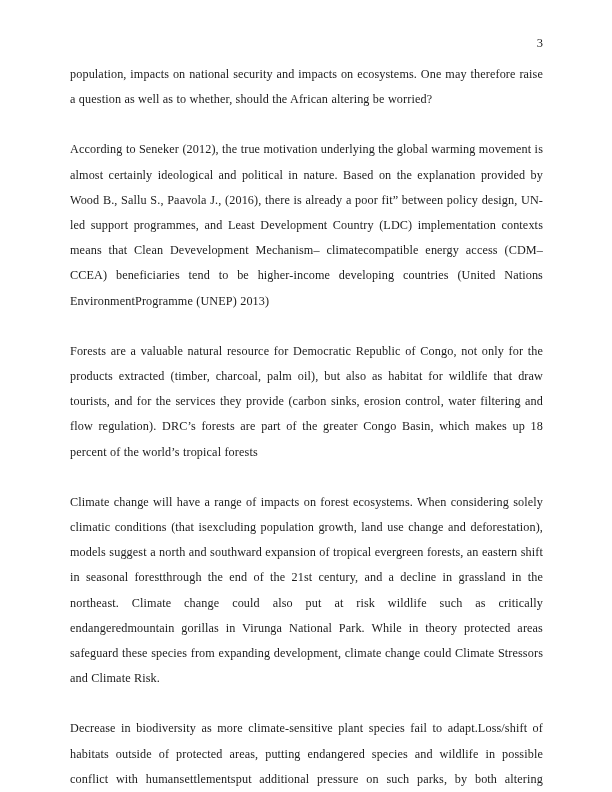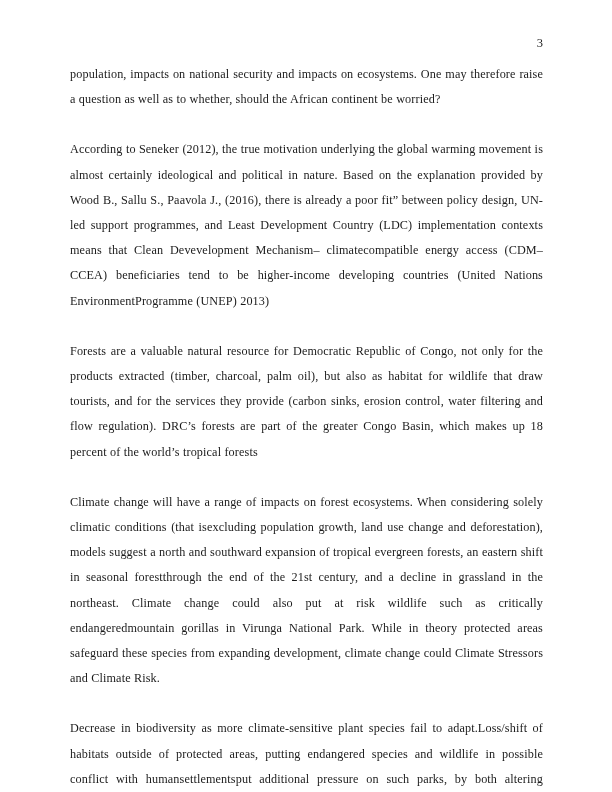--- a/index.html
+++ b/index.html
@@ -52,20 +52,20 @@
   }
 </style>
 </head>
 <body>
 
 <div class="page">
 
   <div class="page-number">3</div>
 
   <div class="body-column">
-    <p class="para">population, impacts on national security and impacts on ecosystems. One may therefore raise a question as well as to whether, should the African continent be worried?</p>
+    <p class="para">population, impacts on national security and impacts on ecosystems. One may therefore raise a question as well as to whether, should the African altering be worried?</p>
     <p class="para">According to Seneker (2012), the true motivation underlying the global warming movement is almost certainly ideological and political in nature. Based on the explanation provided by Wood B., Sallu S., Paavola J., (2016), there is already a poor fit” between policy design, UN-led support programmes, and Least Development Country (LDC) implementation contexts means that Clean Devevelopment Mechanism– climatecompatible energy access (CDM–CCEA) beneficiaries tend to be higher-income developing countries (United Nations EnvironmentProgramme (UNEP) 2013)</p>
     <p class="para">Forests are a valuable natural resource for Democratic Republic of Congo, not only for the products extracted (timber, charcoal, palm oil), but also as habitat for wildlife that draw tourists, and for the services they provide (carbon sinks, erosion control, water filtering and flow regulation). DRC’s forests are part of the greater Congo Basin, which makes up 18 percent of the world’s tropical forests</p>
     <p class="para">Climate change will have a range of impacts on forest ecosystems. When considering solely climatic conditions (that isexcluding population growth, land use change and deforestation), models suggest a north and southward expansion of tropical evergreen forests, an eastern shift in seasonal forestthrough the end of the 21st century, and a decline in grassland in the northeast. Climate change could also put at risk wildlife such as critically endangeredmountain gorillas in Virunga National Park. While in theory protected areas safeguard these species from expanding development, climate change could Climate Stressors and Climate Risk.</p>
     <p class="para">Decrease in biodiversity as more climate-sensitive plant species fail to adapt.Loss/shift of habitats outside of protected areas, putting endangered species and wildlife in possible conflict with humansettlementsput additional pressure on such parks, by both altering ecosystem dynamics and encouraging human encroachment into these areas. More specifically, the climate impacts described above may physically shrink the habitats that currently have protected status or shift the distribution of plant species upon which endangered species depend to areas outside of protection. This could put both humans and wildlife at risk from disease transmission and negatively impact local livelihoods dependent on tourism revenue(USAID, 2018).</p>
   </div>
 
 </div>
 
 </body></html>

